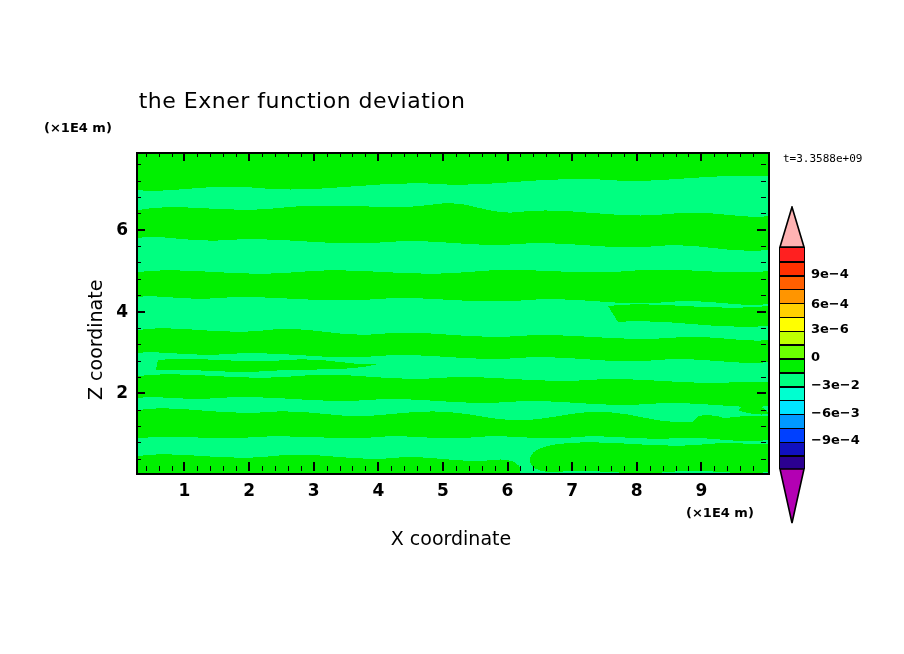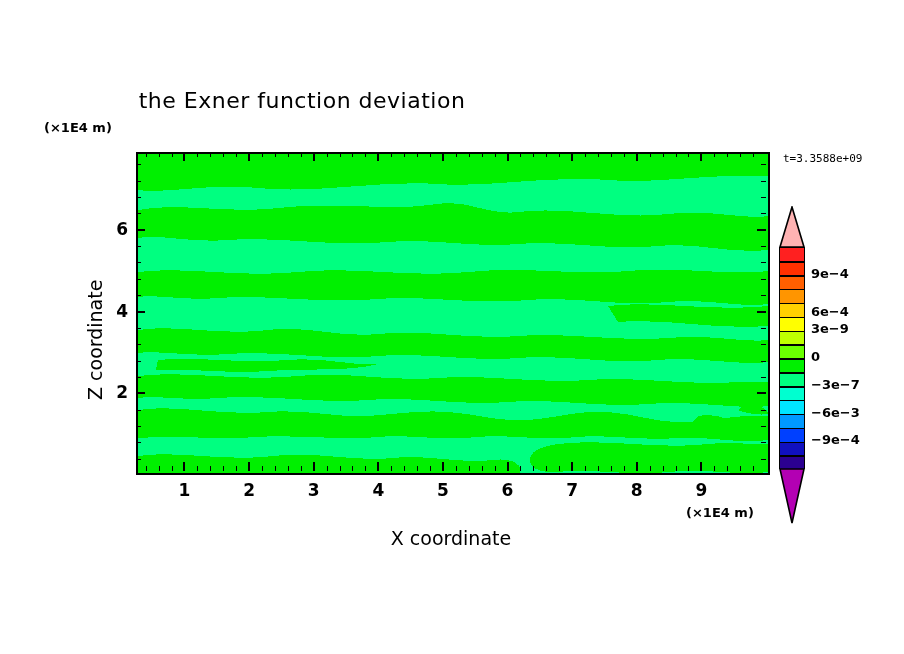--- a/index.html
+++ b/index.html
@@ -286,20 +286,20 @@
       <div class="cband" style="top: 208.125px; height: 14.475px; background: rgb(43, 0, 144);"></div>
       <div class="cbsep" style="top: 207.375px;"></div>
     </div>
   <div class="cbbot">
     <svg viewBox="0 0 26 56" preserveAspectRatio="none" width="26" height="56">
       <polygon id="cb-bot-poly" points="1,1 25,1 13,55" stroke="#000" stroke-width="1.6" fill="#b300b3"></polygon>
     </svg>
   </div>
   <div id="cblabels">
       <div class="cblab" style="top: 59.75px; text-align: right;">9e−4</div>
-      <div class="cblab" style="top: 98px;">6e−4</div>
-      <div class="cblab" style="top: 115.25px;">3e−9</div>
+      <div class="cblab" style="top: 90px;">6e−4</div>
+      <div class="cblab" style="top: 115.25px;">3e−6</div>
       <div class="cblab" style="top: 143px;">0</div>
-      <div class="cblab" style="top: 170.75px;">−3e−7</div>
+      <div class="cblab" style="top: 170.75px;">−3e−2</div>
       <div class="cblab" style="top: 198.5px;">−6e−3</div>
       <div class="cblab" style="top: 226.25px;">−9e−4</div>
     </div>
 </div>
 
 </body></html>

